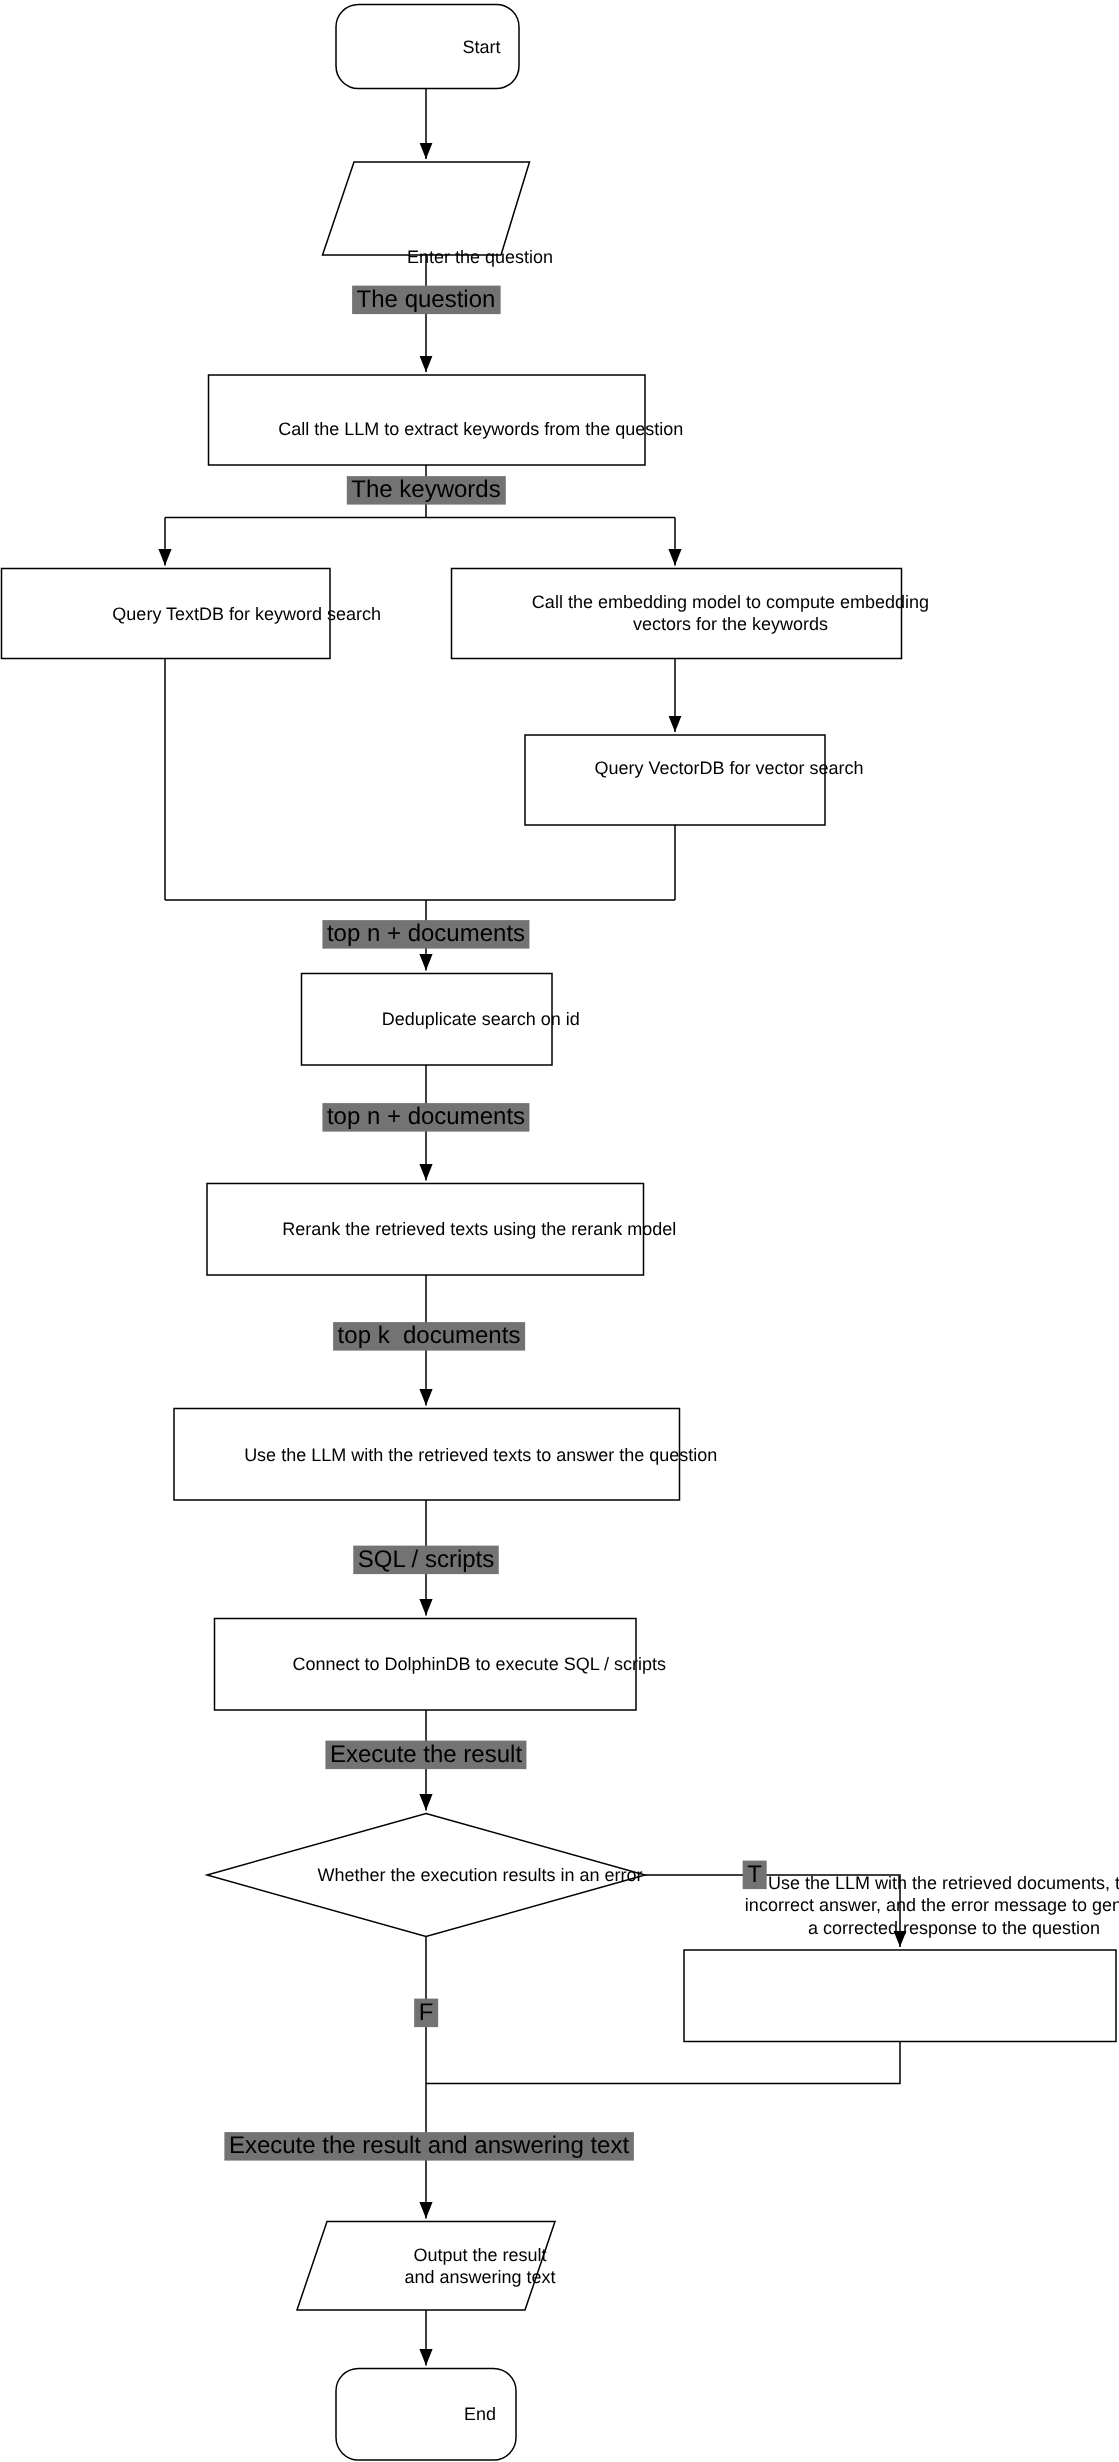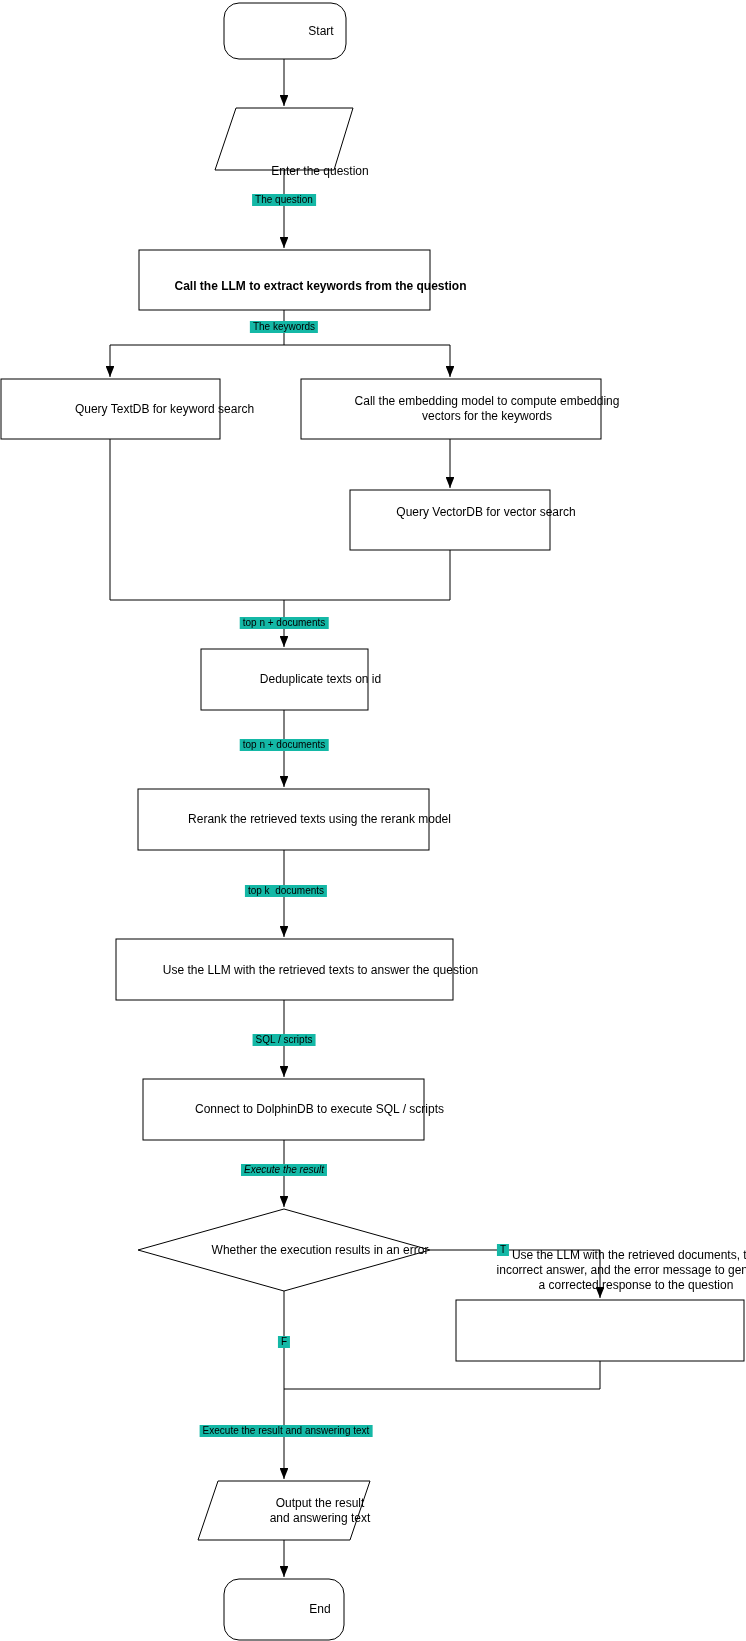--- a/index.html
+++ b/index.html
@@ -34,23 +34,23 @@
     color: #000000;
     pointer-events: none;
     padding-left: 36px;
   }
   .node-text.oneline { white-space: nowrap; }
   .node-text.multiline { white-space: pre-line; }
   .edge-label {
     position: absolute;
     z-index: 3;
     transform: translate(-50%, -50%);
-    background: #14b8a6;
+    background: #737373;
     padding: 0 3px;
-    font-size: 10px;
+    font-size: 16px;
     line-height: 1.2;
     white-space: pre;
     color: #000000;
     pointer-events: none;
   }
 </style>
 </head>
 <body>
 
 <div id="canvas">
@@ -114,30 +114,30 @@
       <rect x="456" y="1300" width="288" height="61"></rect>
       <polygon points="218,1481 370,1481 350,1540 198,1540"></polygon>
       <rect x="224" y="1579" width="120" height="61" rx="15" ry="15"></rect>
     </g>
   </svg>
 
   <div class="node-text oneline" style="left:224px; top:3px; width:122px; height:56px;">Start</div>
 
   <div class="node-text oneline" style="left:215px; top:108px; width:138px; height:62px;margin-top:32px;">Enter the question</div>
 
-  <div class="node-text oneline" style="left:139px; top:250px; width:291px; height:72px;font-weight:bold;">Call the LLM to extract keywords from the question</div>
+  <div class="node-text oneline" style="left:139px; top:250px; width:291px; height:72px;">Call the LLM to extract keywords from the question</div>
 
   <div class="node-text oneline" style="left:1px; top:379px; width:255px; height:60px;">Query TextDB for keyword search</div>
 
   <div class="node-text multiline" style="left:301px; top:379px; width:300px; height:60px;">Call the embedding model to compute embedding
 vectors for the keywords</div>
 
   <div class="node-text oneline" style="left:350px; top:490px; width:200px; height:44px;border-radius:26px;">Query VectorDB for vector search</div>
 
-  <div class="node-text oneline" style="left:201px; top:649px; width:167px; height:61px;">Deduplicate texts on id</div>
+  <div class="node-text oneline" style="left:201px; top:649px; width:167px; height:61px;">Deduplicate search on id</div>
 
   <div class="node-text oneline" style="left:138px; top:789px; width:291px; height:61px;">Rerank the retrieved texts using the rerank model</div>
 
   <div class="node-text oneline" style="left:116px; top:939px; width:337px; height:62px;">Use the LLM with the retrieved texts to answer the question</div>
 
   <div class="node-text oneline" style="left:143px; top:1079px; width:281px; height:61px;">Connect to DolphinDB to execute SQL / scripts</div>
 
   <div class="node-text oneline" style="left:138px; top:1209px; width:292px; height:82px;">Whether the execution results in an error</div>
 
   <div class="node-text multiline" style="left:456px; top:1240px; width:288px; height:61px;">Use the LLM with the retrieved documents, the
@@ -154,21 +154,21 @@
   <div class="edge-label" style="left:284px; top:327px;">The keywords</div>
 
   <div class="edge-label" style="left:284px; top:623px;">top n + documents</div>
 
   <div class="edge-label" style="left:284px; top:745px;">top n + documents</div>
 
   <div class="edge-label" style="left:286px; top:891px;">top k  documents</div>
 
   <div class="edge-label" style="left:284px; top:1040px;">SQL / scripts</div>
 
-  <div class="edge-label" style="left:284px; top:1170px;font-style:italic;">Execute the result</div>
+  <div class="edge-label" style="left:284px; top:1170px;">Execute the result</div>
 
   <div class="edge-label" style="left:503px; top:1250px;">T</div>
 
   <div class="edge-label" style="left:284px; top:1342px;">F</div>
 
   <div class="edge-label" style="left:286px; top:1431px;">Execute the result and answering text</div>
 
 </div>
 
 </body></html>

